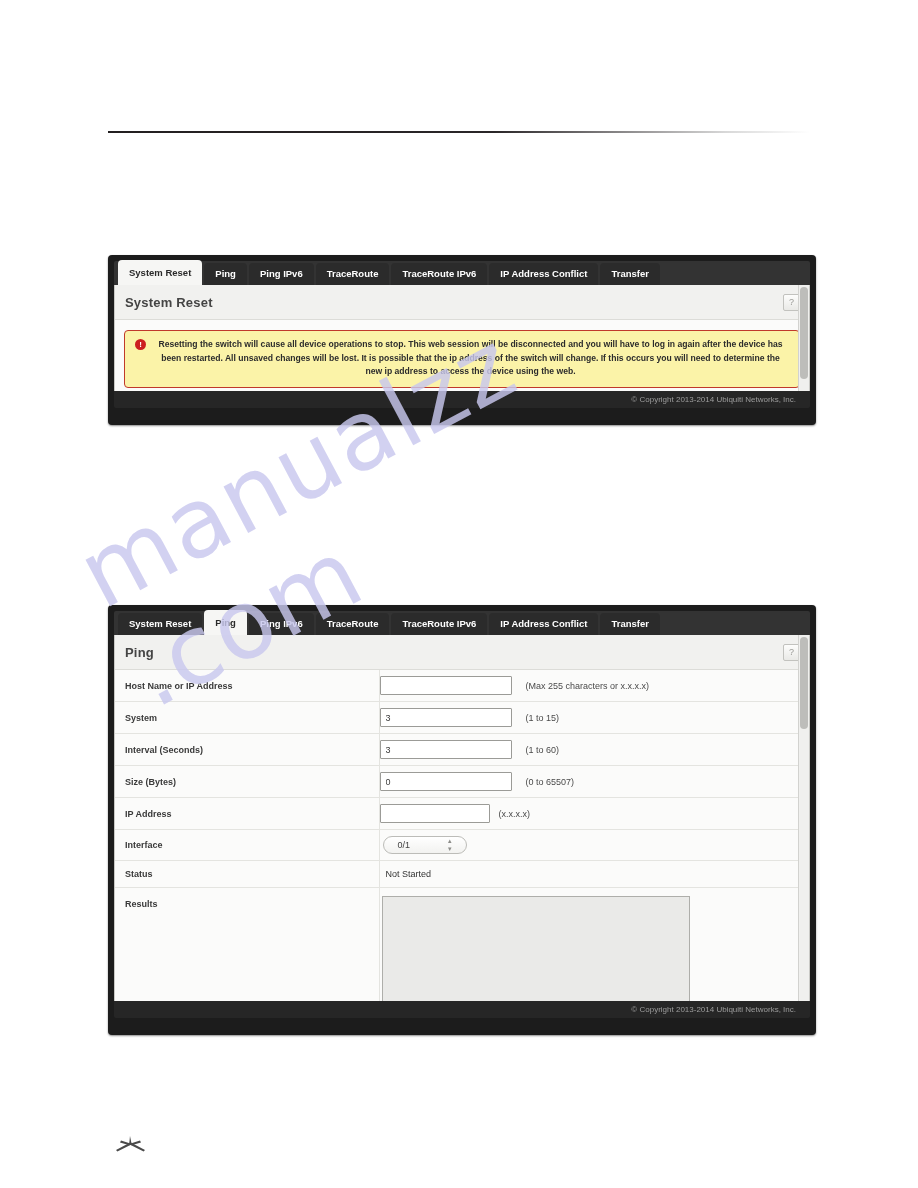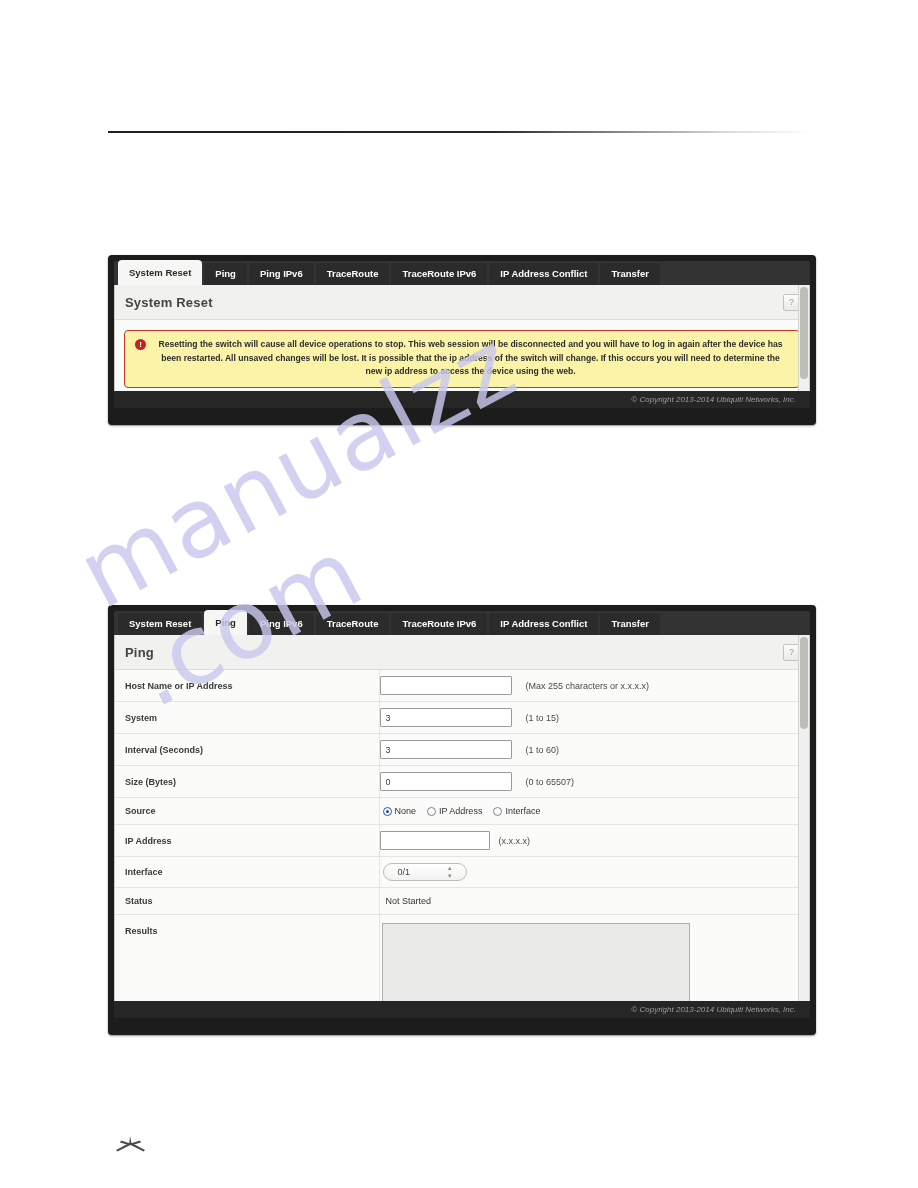--- a/index.html
+++ b/index.html
@@ -137,21 +137,20 @@
   .panel-footer {
     height: 17px;
     background: #262626;
     color: #9d9d9d;
     font-size: 8px;
     text-align: right;
     padding: 4px 14px 0 0;
     box-sizing: border-box;
     border-bottom-left-radius: 2px;
     border-bottom-right-radius: 2px;
-    font-style: italic;
   }
 
   
   .vscroll {
     position: absolute;
     top: 0;
     right: 0;
     width: 11px;
     bottom: 0;
     background: #f0f0ee;
@@ -403,39 +402,20 @@
         <tr>
           <td class="lbl">Size  (Bytes)</td>
           <td class="fld">
             <div class="fld-wrap">
               <input class="txtin" type="text" value="0" style="">
               <span class="hint">(0 to 65507)</span>
             </div>
           </td>
         </tr>
         <tr>
-          <td class="lbl">Source</td>
-          <td class="fld">
-            <div class="radio-group">
-              <span class="radio-item">
-                <span class="radio on"></span>
-                <span>None</span>
-              </span>
-              <span class="radio-item">
-                <span class="radio"></span>
-                <span>IP Address</span>
-              </span>
-              <span class="radio-item">
-                <span class="radio"></span>
-                <span>Interface</span>
-              </span>
-            </div>
-          </td>
-        </tr>
-        <tr>
           <td class="lbl">IP Address</td>
           <td class="fld">
             <div class="fld-wrap">
               <input class="txtin short" type="text" value="" style="">
               <span class="hint near">(x.x.x.x)</span>
             </div>
           </td>
         </tr>
         <tr>
           <td class="lbl">Interface</td>

